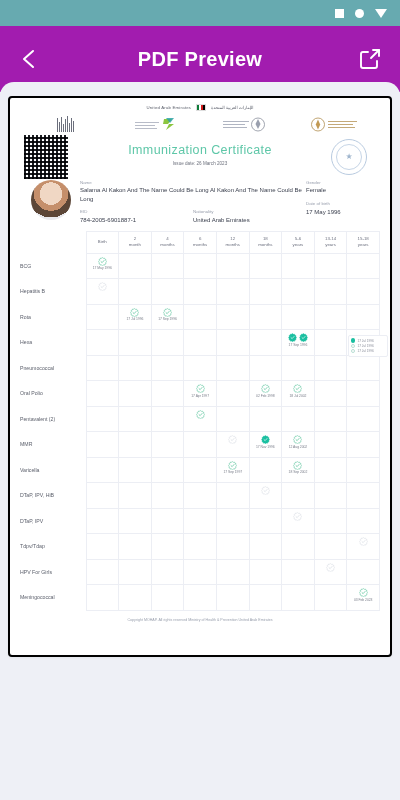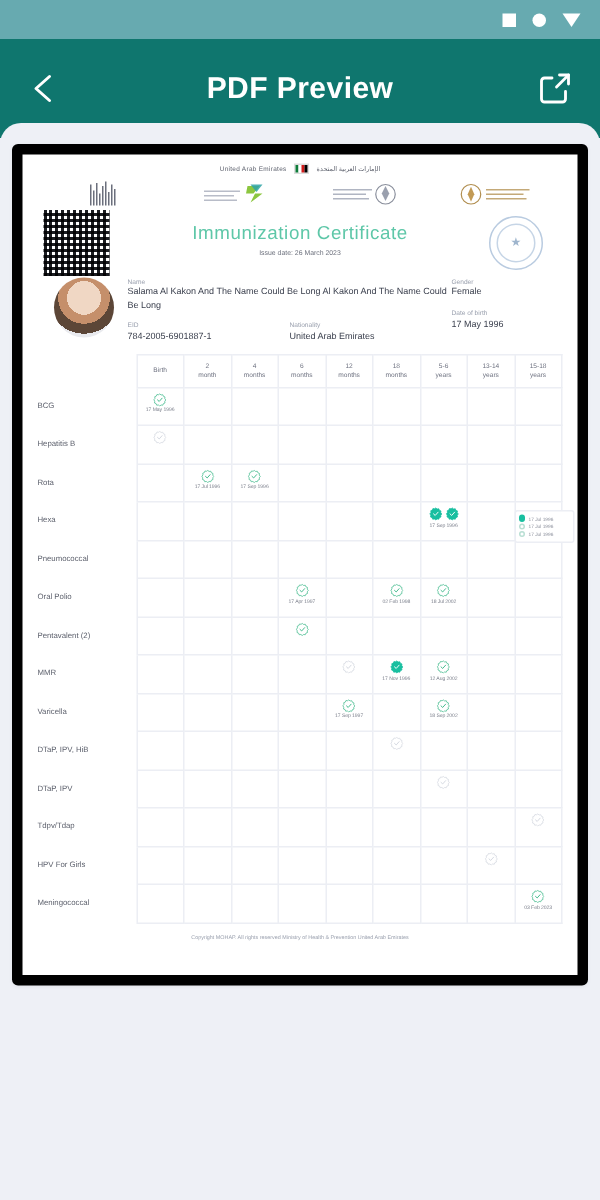--- a/index.html
+++ b/index.html
@@ -18,21 +18,21 @@
   }
   .sb-sq { width: 9px; height: 9px; background: #fff; }
   .sb-ci { width: 9px; height: 9px; background: #fff; border-radius: 50%; }
   .sb-tr {
     width: 0; height: 0; border-left: 6px solid transparent;
     border-right: 6px solid transparent; border-top: 9px solid #fff;
   }
 
   
   .appbar {
-    height: 66px; background: #0f766e; position: relative;
+    height: 66px; background: #a21caf; position: relative;
     display: flex; align-items: center; justify-content: center;
   }
   .appbar-title {
     color: #fff; font-size: 20px; font-weight: bold; letter-spacing: .3px;
   }
   .back-btn {
     position: absolute; left: 17px; top: 50%; transform: translateY(-50%);
     width: 26px; height: 26px; cursor: pointer;
   }
   .back-btn svg { display: block; }
@@ -43,21 +43,21 @@
 
   
   .sheet {
     background: #eef0f6; border-radius: 14px 14px 0 0;
     margin-top: -10px; position: relative;
     height: 744px; padding: 14px 8px 0 8px;
   }
 
   
   .cert {
-    background: #fff; border: 7px solid #000000; border-radius: 4px;
+    background: #fff; border: 2px solid #000000; border-radius: 4px;
     height: 561px; overflow: hidden; position: relative;
     box-shadow: 0 1px 3px rgba(0,0,0,.05);
   }
 
   
   .uae-strip {
     display: flex; align-items: center; justify-content: center;
     gap: 5px; padding: 6px 0 3px 0;
   }
   .uae-strip .txt { font-size: 4.3px; color: #5b5f6b; letter-spacing: .2px; }

